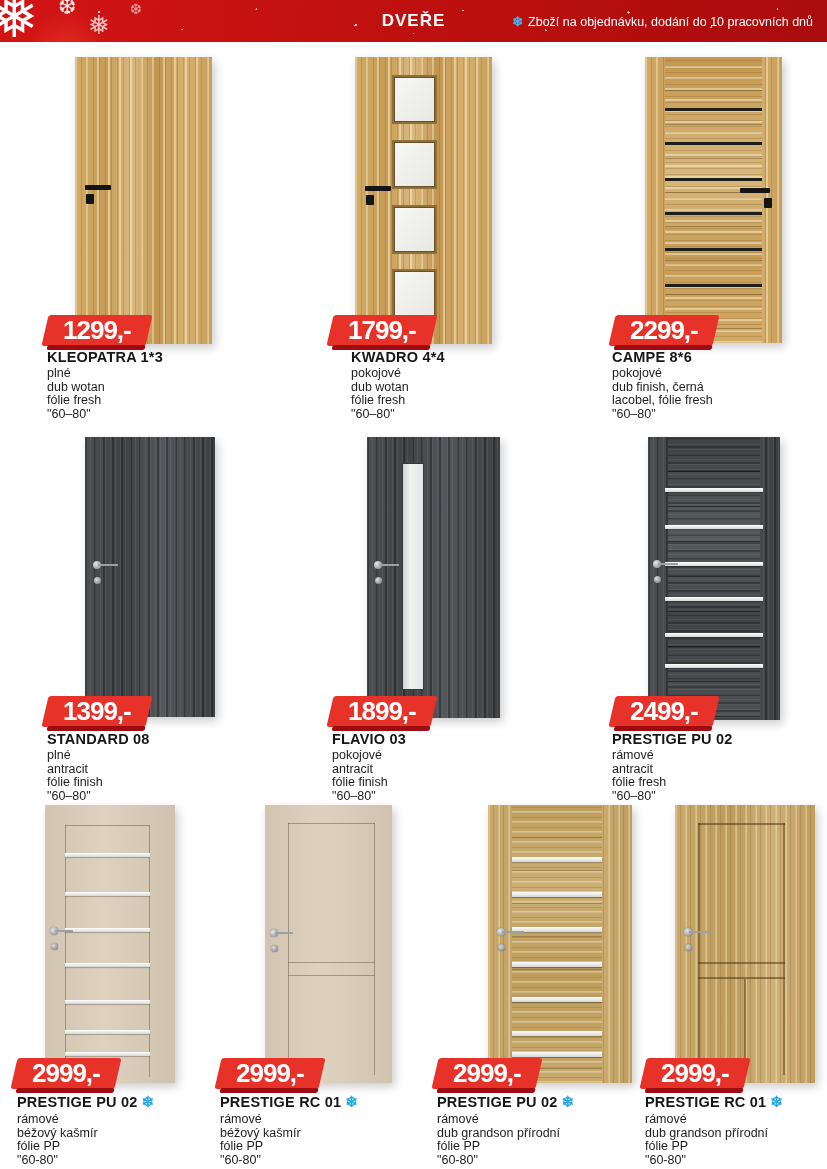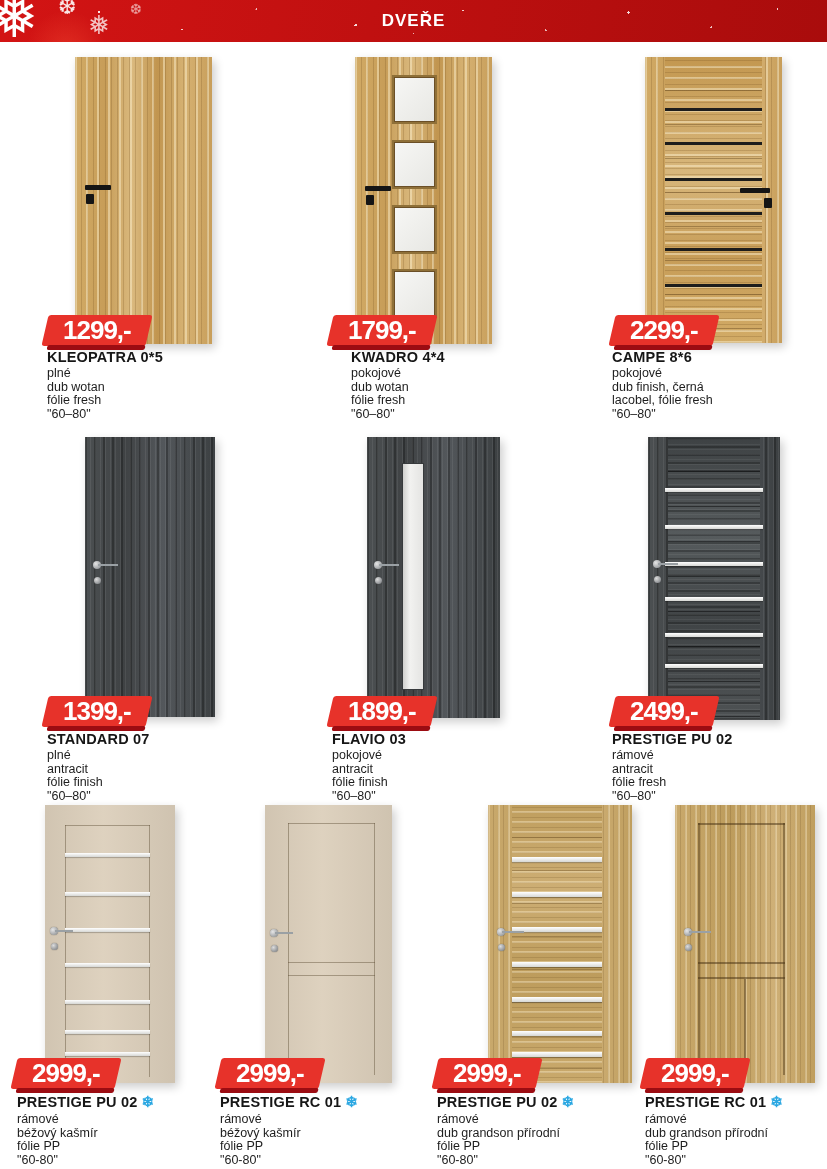--- a/index.html
+++ b/index.html
@@ -103,20 +103,23 @@
 <body>
 
 <div class="page">
 
   <div class="hdr">
     <span class="hdr-flake" style="left:-10px;top:-12px;font-size:58px;">❅</span>
     <span class="hdr-flake" style="left:58px;top:-4px;font-size:22px;opacity:.9;">❆</span>
     <span class="hdr-flake" style="left:88px;top:12px;font-size:26px;opacity:.75;">❅</span>
     <span class="hdr-flake" style="left:130px;top:2px;font-size:14px;opacity:.6;">❆</span>
     <div class="hdr-title">DVEŘE</div>
+    <div class="hdr-note">
+      <span class="note-snow">❄</span><span>Zboží na objednávku, dodání do 10 pracovních dnů</span>
+    </div>
   </div>
 
   <div class="door wood-v" style="left:75px;top:57px;width:137px;height:287px;">
     <div class="hb-bar" style="left:10px;top:128px;"></div>
     <div class="hb-sq" style="left:11px;top:137px;"></div>
   </div>
 
   <div class="door wood-v" style="left:355px;top:57px;width:137px;height:287px;">
     <div class="kwin" style="left:37px;top:18px;"></div>
     <div class="kwin" style="left:37px;top:83px;"></div>
@@ -242,42 +245,42 @@
       <span class="txt">2999,-</span>
     </div>
   <div class="badge" style="left:435px;top:1058px;">
       <span class="txt">2999,-</span>
     </div>
   <div class="badge" style="left:643px;top:1058px;">
       <span class="txt">2999,-</span>
     </div>
 
   <div class="ptext" style="left:47px;top:349px;">
-    <div class="pname"><span>KLEOPATRA 0*5</span></div>
+    <div class="pname"><span>KLEOPATRA 1*3</span></div>
     <div class="pline">plné</div>
     <div class="pline">dub wotan</div>
     <div class="pline">fólie fresh</div>
     <div class="pline">"60–80"</div>
   </div>
   <div class="ptext" style="left:351px;top:349px;">
     <div class="pname"><span>KWADRO 4*4</span></div>
     <div class="pline">pokojové</div>
     <div class="pline">dub wotan</div>
     <div class="pline">fólie fresh</div>
     <div class="pline">"60–80"</div>
   </div>
   <div class="ptext" style="left:612px;top:349px;">
     <div class="pname"><span>CAMPE 8*6</span></div>
     <div class="pline">pokojové</div>
     <div class="pline">dub finish, černá</div>
     <div class="pline">lacobel, fólie fresh</div>
     <div class="pline">"60–80"</div>
   </div>
   <div class="ptext" style="left:47px;top:731px;">
-    <div class="pname"><span>STANDARD 07</span></div>
+    <div class="pname"><span>STANDARD 08</span></div>
     <div class="pline">plné</div>
     <div class="pline">antracit</div>
     <div class="pline">fólie finish</div>
     <div class="pline">"60–80"</div>
   </div>
   <div class="ptext" style="left:332px;top:731px;">
     <div class="pname"><span>FLAVIO 03</span></div>
     <div class="pline">pokojové</div>
     <div class="pline">antracit</div>
     <div class="pline">fólie finish</div>

